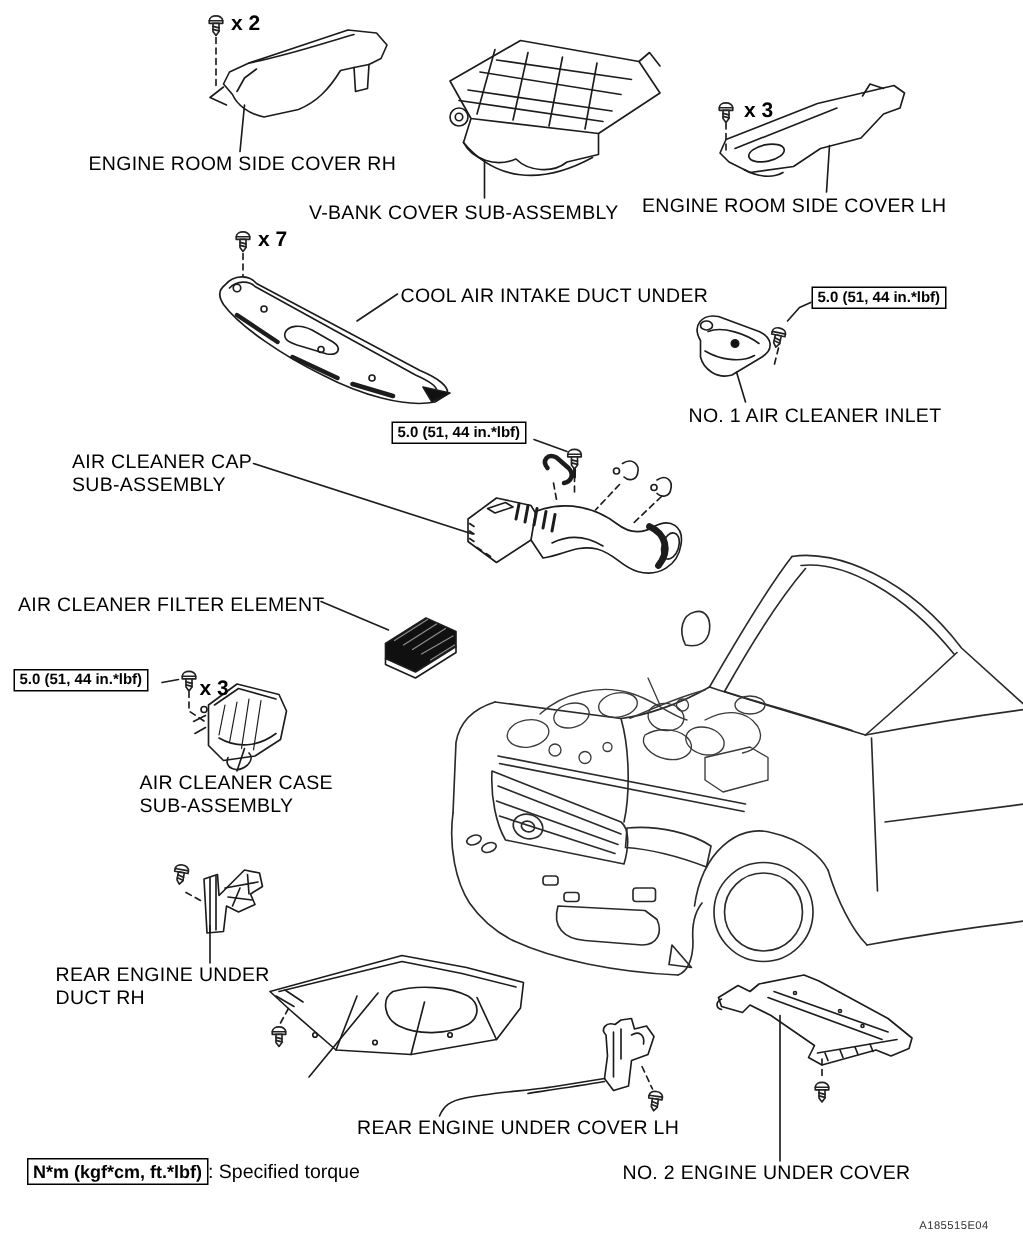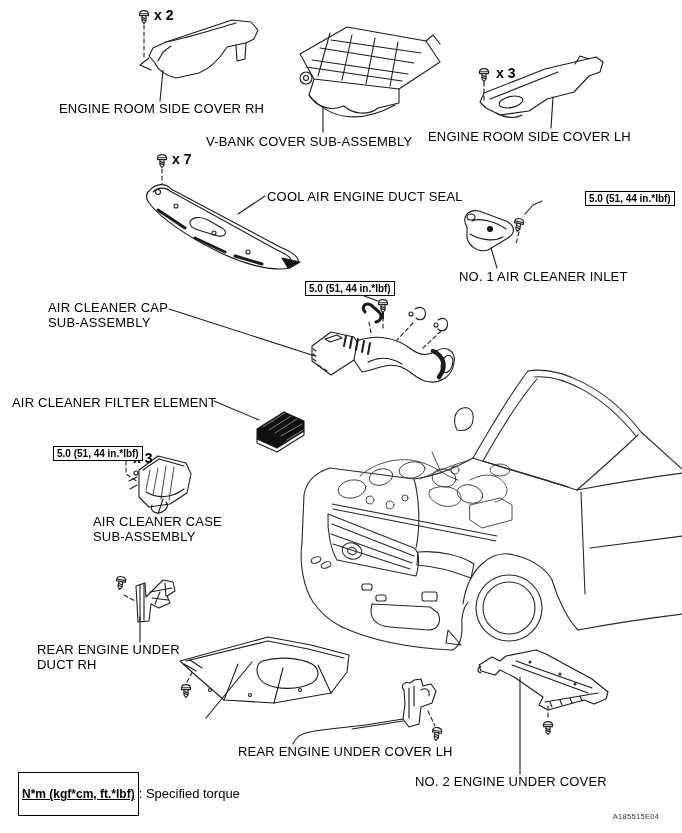--- a/index.html
+++ b/index.html
@@ -2,23 +2,23 @@
 <html><head>
 <meta charset="utf-8">
 <style>
   html,body{margin:0;padding:0;background:#fff;}
   .canvas{position:relative;width:682px;height:833px;background:#fff;overflow:hidden;
           font-family:"Liberation Sans",sans-serif;color:#000;}
   .art{position:absolute;left:0;top:0;}
   .lbl{position:absolute;font-size:13px;line-height:15px;white-space:nowrap;letter-spacing:.2px;}
   .cnt{position:absolute;font-size:14px;font-weight:600;white-space:nowrap;}
   .tq{position:absolute;border:1.5px solid #000;background:#fff;padding:0 3px;
-      font-size:10px;font-weight:bold;line-height:13px;white-space:nowrap;margin-left:44px;}
+      font-size:10px;font-weight:bold;line-height:13px;white-space:nowrap;}
   .legend{position:absolute;left:18px;top:772px;font-size:13px;white-space:nowrap;}
-  .legend .box{border:1.5px solid #000;padding:13px 3px;font-weight:bold;font-size:12px;line-height:16px;display:inline-block;text-decoration:underline;}
+  .legend .box{border:1.5px solid #000;padding:0 3px;font-weight:bold;font-size:12px;line-height:16px;display:inline-block;}
   .figcode{position:absolute;left:596px;top:812px;width:80px;text-align:center;
            font-size:7.5px;letter-spacing:.3px;color:#333;}
 </style>
 </head>
 <body>
 
 <div class="canvas">
 
   <svg class="art" width="682" height="833" viewBox="0 0 682 833" fill="none" stroke="#1c1c1c" stroke-width="1.1" stroke-linecap="round" stroke-linejoin="round">
     <defs>
@@ -255,21 +255,21 @@
   <div class="cnt" style="left:172px;top:151px">x 7</div>
   <div class="cnt" style="left:133px;top:450px">x 3</div>
 
   <div class="tq" style="left:541px;top:191px">5.0 (51, 44 in.*lbf)</div>
   <div class="tq" style="left:261px;top:281px">5.0 (51, 44 in.*lbf)</div>
   <div class="tq" style="left:9px;top:446px">5.0 (51, 44 in.*lbf)</div>
 
   <div class="lbl" style="left:59px;top:101px">ENGINE ROOM SIDE COVER RH</div>
   <div class="lbl" style="left:206px;top:134px">V-BANK COVER SUB-ASSEMBLY</div>
   <div class="lbl" style="left:428px;top:129px">ENGINE ROOM SIDE COVER LH</div>
-  <div class="lbl" style="left:267px;top:189px">COOL AIR ENGINE DUCT SEAL</div>
+  <div class="lbl" style="left:267px;top:189px">COOL AIR INTAKE DUCT UNDER</div>
   <div class="lbl" style="left:459px;top:269px">NO. 1 AIR CLEANER INLET</div>
   <div class="lbl" style="left:48px;top:300px">AIR CLEANER CAP</div>
   <div class="lbl" style="left:48px;top:315px">SUB-ASSEMBLY</div>
   <div class="lbl" style="left:12px;top:395px">AIR CLEANER FILTER ELEMENT</div>
   <div class="lbl" style="left:93px;top:514px">AIR CLEANER CASE</div>
   <div class="lbl" style="left:93px;top:529px">SUB-ASSEMBLY</div>
   <div class="lbl" style="left:37px;top:642px">REAR ENGINE UNDER</div>
   <div class="lbl" style="left:37px;top:657px">DUCT RH</div>
   <div class="lbl" style="left:238px;top:744px">REAR ENGINE UNDER COVER LH</div>
   <div class="lbl" style="left:415px;top:774px">NO. 2 ENGINE UNDER COVER</div>

